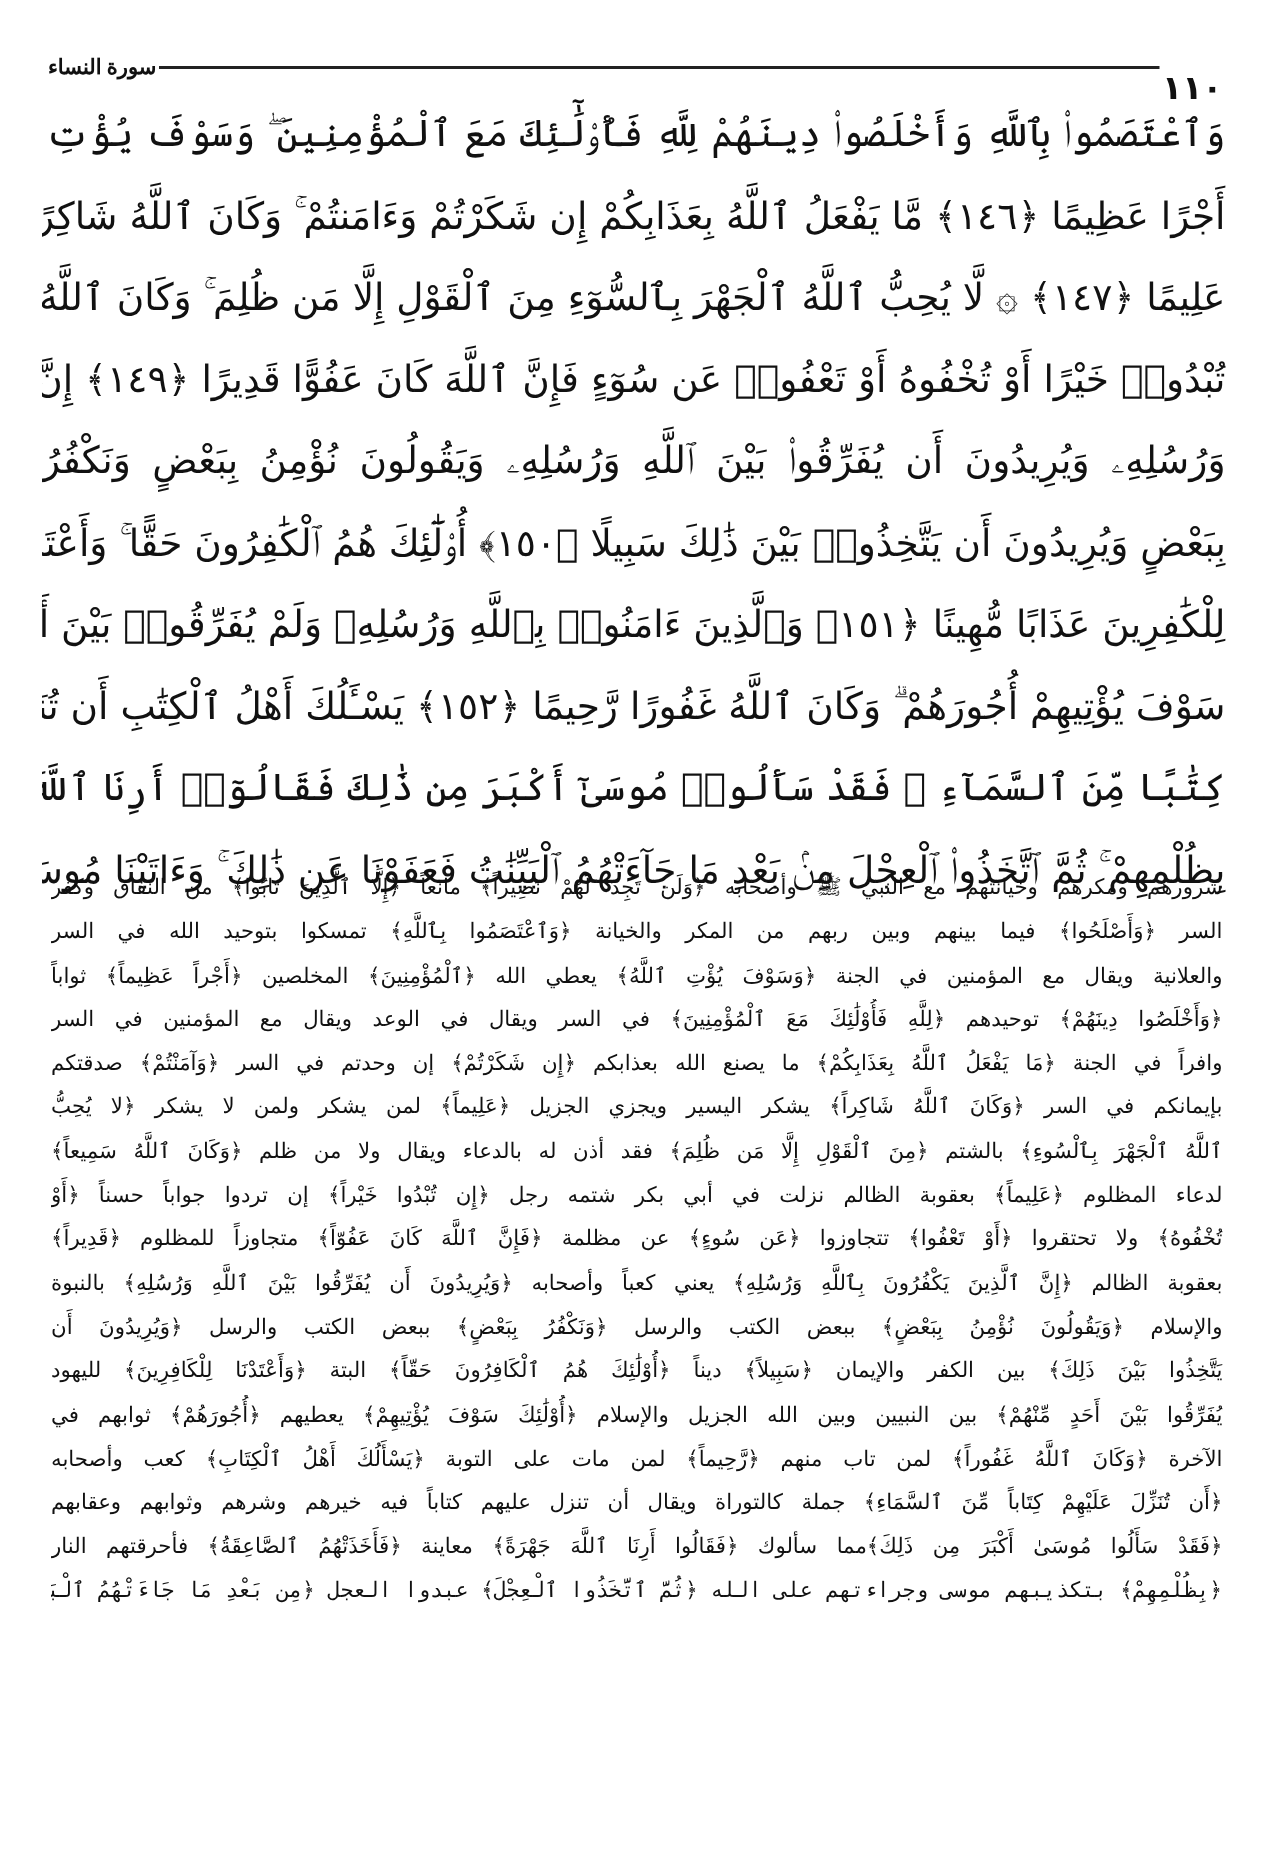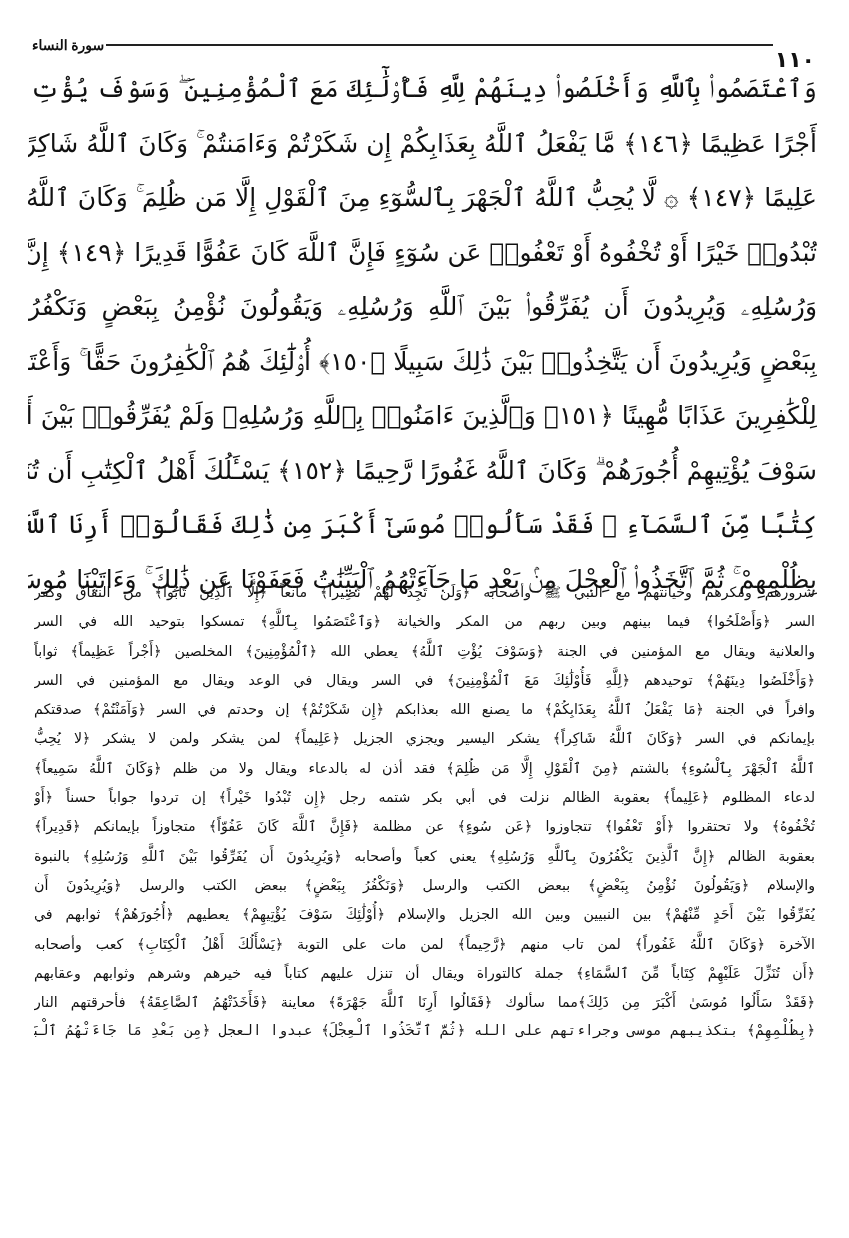--- a/index.html
+++ b/index.html
@@ -70,23 +70,24 @@
 
   <div class="tafsir">
     <div class="tline">شرورهم ومكرهم وخيانتهم مع النبي ﷺ وأصحابه ﴿وَلَن تَجِدَ لَهُمْ نَصِيراً﴾ مانعاً ﴿إِلَّا ٱلَّذِينَ تَابُوا﴾ من النفاق وكفر</div>
     <div class="tline">السر ﴿وَأَصْلَحُوا﴾ فيما بينهم وبين ربهم من المكر والخيانة ﴿وَٱعْتَصَمُوا بِٱللَّهِ﴾ تمسكوا بتوحيد الله في السر</div>
     <div class="tline">والعلانية ويقال مع المؤمنين في الجنة ﴿وَسَوْفَ يُؤْتِ ٱللَّهُ﴾ يعطي الله ﴿ٱلْمُؤْمِنِينَ﴾ المخلصين ﴿أَجْراً عَظِيماً﴾ ثواباً</div>
     <div class="tline">﴿وَأَخْلَصُوا دِينَهُمْ﴾ توحيدهم ﴿لِلَّهِ فَأُوْلَٰئِكَ مَعَ ٱلْمُؤْمِنِينَ﴾ في السر ويقال في الوعد ويقال مع المؤمنين في السر</div>
     <div class="tline">وافراً في الجنة ﴿مَا يَفْعَلُ ٱللَّهُ بِعَذَابِكُمْ﴾ ما يصنع الله بعذابكم ﴿إِن شَكَرْتُمْ﴾ إن وحدتم في السر ﴿وَآمَنْتُمْ﴾ صدقتكم</div>
     <div class="tline">بإيمانكم في السر ﴿وَكَانَ ٱللَّهُ شَاكِراً﴾ يشكر اليسير ويجزي الجزيل ﴿عَلِيماً﴾ لمن يشكر ولمن لا يشكر ﴿لا يُحِبُّ</div>
     <div class="tline">ٱللَّهُ ٱلْجَهْرَ بِٱلْسُوءِ﴾ بالشتم ﴿مِنَ ٱلْقَوْلِ إِلَّا مَن ظُلِمَ﴾ فقد أذن له بالدعاء ويقال ولا من ظلم ﴿وَكَانَ ٱللَّهُ سَمِيعاً﴾</div>
     <div class="tline">لدعاء المظلوم ﴿عَلِيماً﴾ بعقوبة الظالم نزلت في أبي بكر شتمه رجل ﴿إِن تُبْدُوا خَيْراً﴾ إن تردوا جواباً حسناً ﴿أَوْ</div>
-    <div class="tline">تُخْفُوهُ﴾ ولا تحتقروا ﴿أَوْ تَعْفُوا﴾ تتجاوزوا ﴿عَن سُوءٍ﴾ عن مظلمة ﴿فَإِنَّ ٱللَّهَ كَانَ عَفُوّاً﴾ متجاوزاً بإيمانكم ﴿قَدِيراً﴾</div>
+    <div class="tline">تُخْفُوهُ﴾ ولا تحتقروا ﴿أَوْ تَعْفُوا﴾ تتجاوزوا ﴿عَن سُوءٍ﴾ عن مظلمة ﴿فَإِنَّ ٱللَّهَ كَانَ عَفُوّاً﴾ متجاوزاً للمظلوم ﴿قَدِيراً﴾</div>
     <div class="tline">بعقوبة الظالم ﴿إِنَّ ٱلَّذِينَ يَكْفُرُونَ بِٱللَّهِ وَرُسُلِهِ﴾ يعني كعباً وأصحابه ﴿وَيُرِيدُونَ أَن يُفَرِّقُوا بَيْنَ ٱللَّهِ وَرُسُلِهِ﴾ بالنبوة</div>
     <div class="tline">والإسلام ﴿وَيَقُولُونَ نُؤْمِنُ بِبَعْضٍ﴾ ببعض الكتب والرسل ﴿وَنَكْفُرُ بِبَعْضٍ﴾ ببعض الكتب والرسل ﴿وَيُرِيدُونَ أَن</div>
+    <div class="tline">يَتَّخِذُوا بَيْنَ ذَلِكَ﴾ بين الكفر والإيمان ﴿سَبِيلاً﴾ ديناً ﴿أُوْلَٰئِكَ هُمُ ٱلْكَافِرُونَ حَقّاً﴾ البتة ﴿وَأَعْتَدْنَا لِلْكَافِرِينَ﴾ لليهود</div>
     <div class="tline">يُفَرِّقُوا بَيْنَ أَحَدٍ مِّنْهُمْ﴾ بين النبيين وبين الله الجزيل والإسلام ﴿أُوْلَٰئِكَ سَوْفَ يُؤْتِيهِمْ﴾ يعطيهم ﴿أُجُورَهُمْ﴾ ثوابهم في</div>
     <div class="tline">الآخرة ﴿وَكَانَ ٱللَّهُ غَفُوراً﴾ لمن تاب منهم ﴿رَّحِيماً﴾ لمن مات على التوبة ﴿يَسْأَلُكَ أَهْلُ ٱلْكِتَابِ﴾ كعب وأصحابه</div>
     <div class="tline">﴿أَن تُنَزِّلَ عَلَيْهِمْ كِتَاباً مِّنَ ٱلسَّمَاءِ﴾ جملة كالتوراة ويقال أن تنزل عليهم كتاباً فيه خيرهم وشرهم وثوابهم وعقابهم</div>
     <div class="tline">﴿فَقَدْ سَأَلُوا مُوسَىٰ أَكْبَرَ مِن ذَلِكَ﴾مما سألوك ﴿فَقَالُوا أَرِنَا ٱللَّهَ جَهْرَةً﴾ معاينة ﴿فَأَخَذَتْهُمُ ٱلصَّاعِقَةُ﴾ فأحرقتهم النار</div>
     <div class="tline last">﴿بِظُلْمِهِمْ﴾ بتكذيبهم موسى وجراءتهم على الله ﴿ثُمَّ ٱتَّخَذُوا ٱلْعِجْلَ﴾ عبدوا العجل ﴿مِن بَعْدِ مَا جَاءَتْهُمُ ٱلْبَيِّنَاتُ﴾</div>
   </div>
 
 </div>
 
 </body></html>

